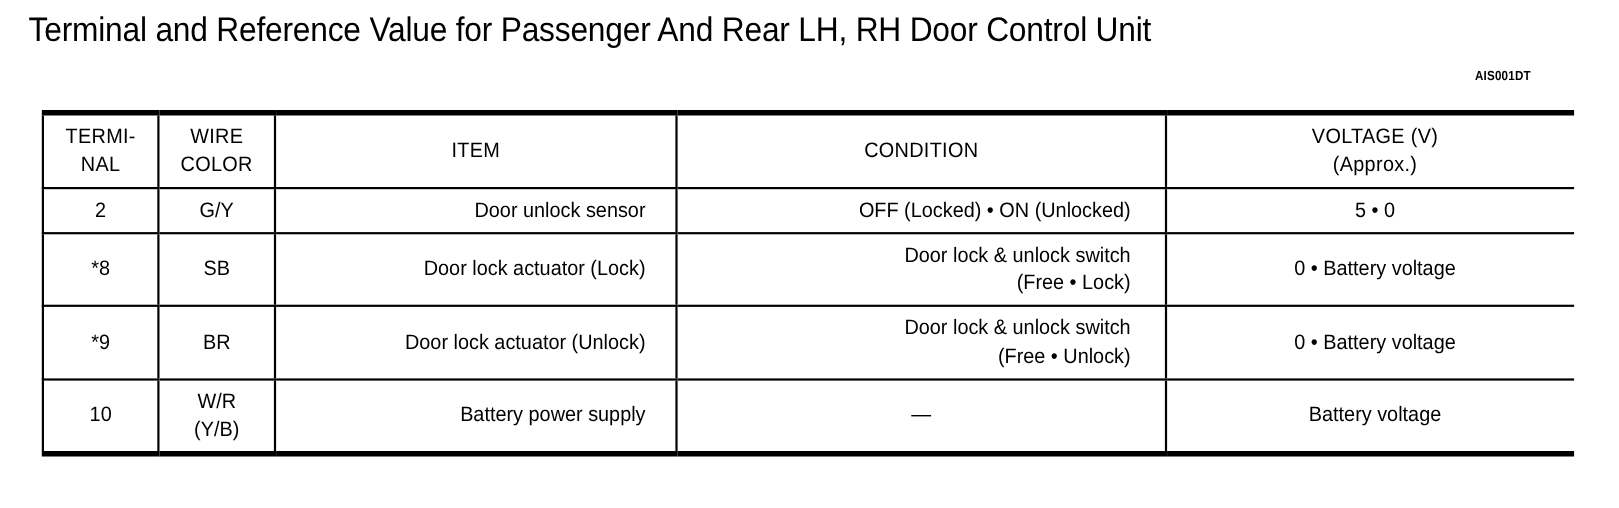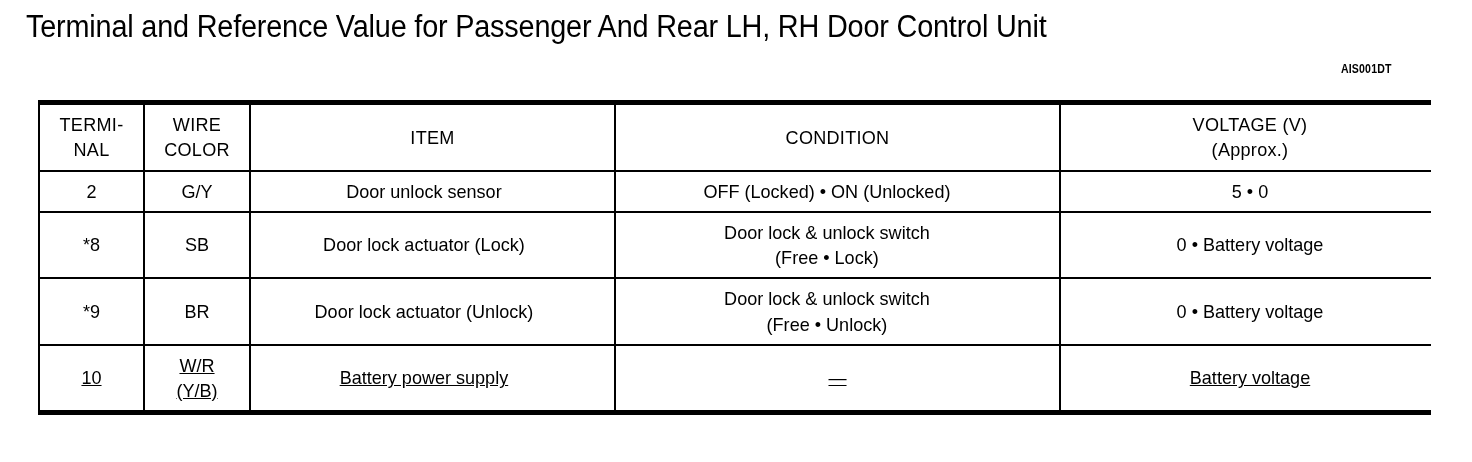--- a/index.html
+++ b/index.html
@@ -96,27 +96,27 @@
     border-bottom: 5px solid #000;
   }
 
   .cell-txt {
     display: block;
     transform: scaleX(0.95);
     transform-origin: center center;
     white-space: pre-line;
   }
   .ta-center { text-align: center; }
-  .ta-left   { text-align: center; }
+  .ta-left   { text-align: right; }
   .ta-left .cell-txt { transform-origin: left center; }
 
   .row-h-1 { height: 38px; }
   .row-h-2 { height: 64px; }
   .row-h-3 { height: 64px; }
-  .row-h-4 { height: 62px; text-decoration: underline; }
+  .row-h-4 { height: 62px; }
   .head-h  { height: 60px; }
 
   .lh-tight { line-height: 1.33; }
 </style>
 </head>
 <body>
 
 <div id="page">
 
   <div class="doc-header">

